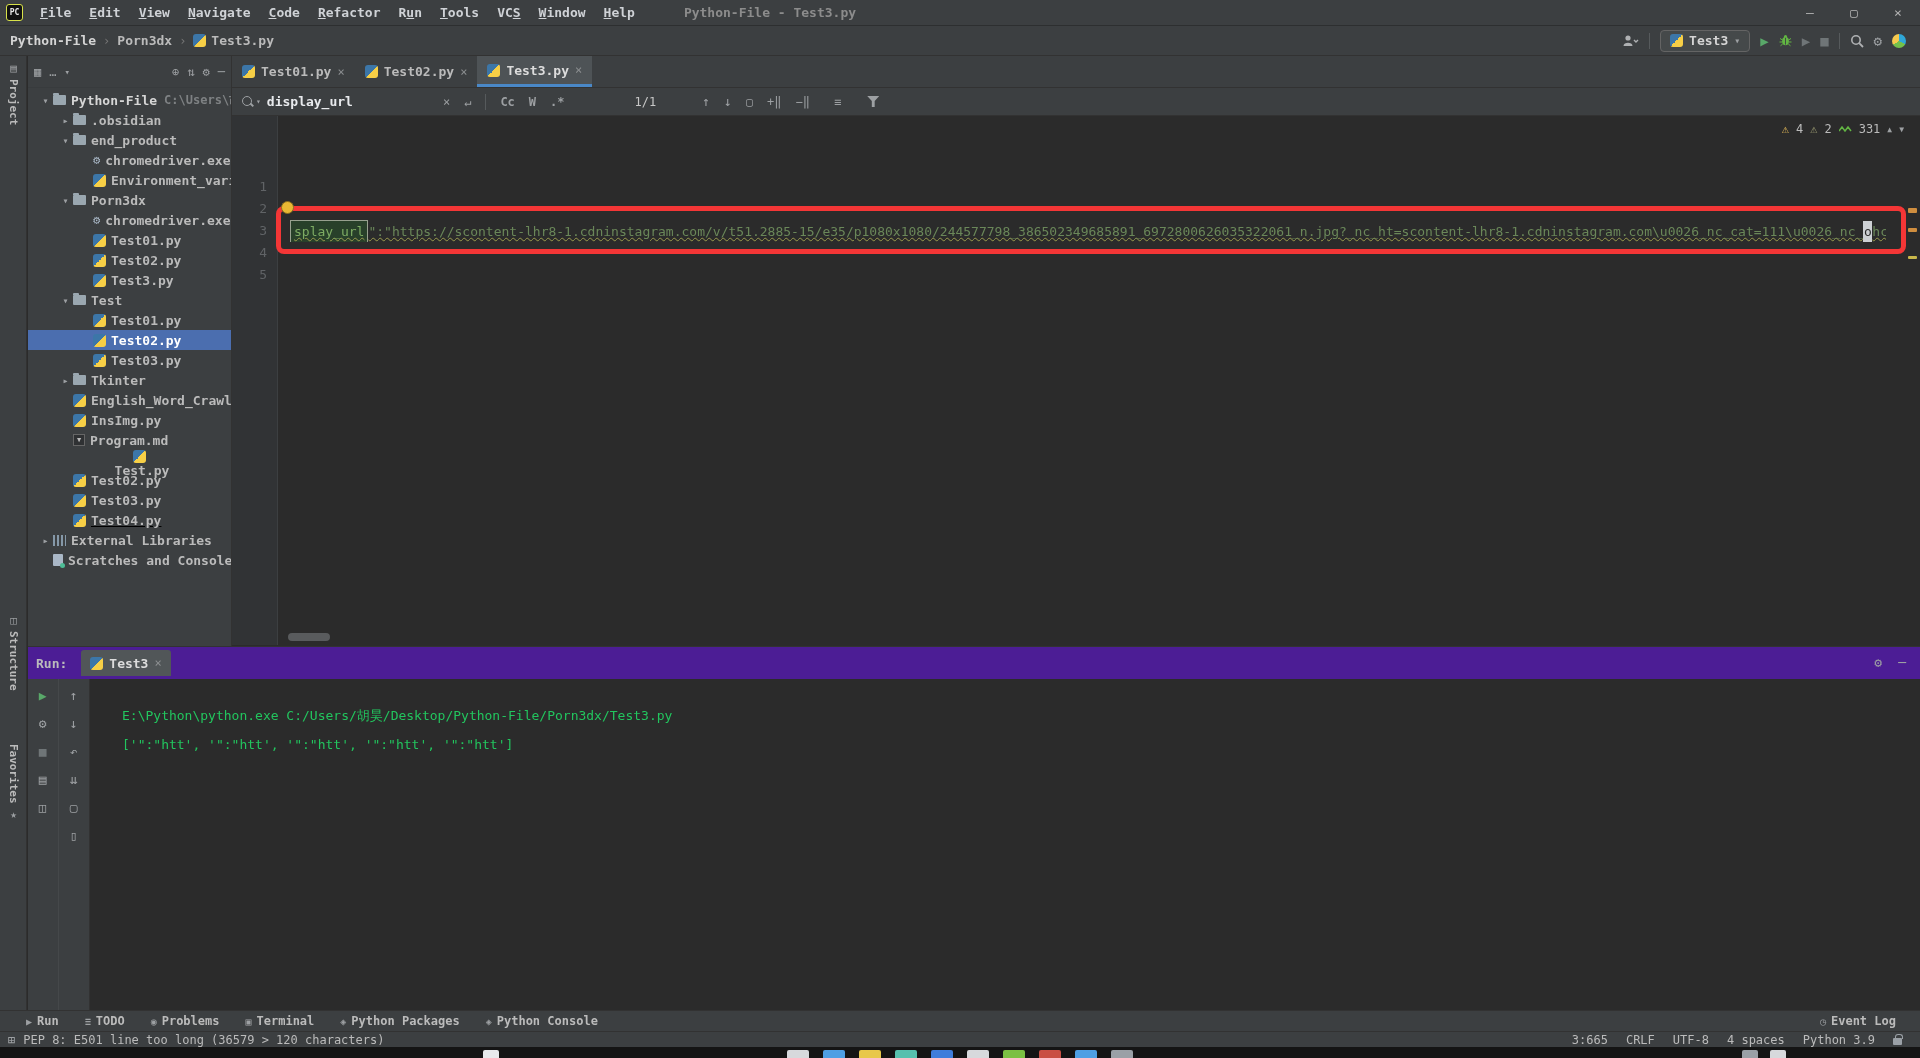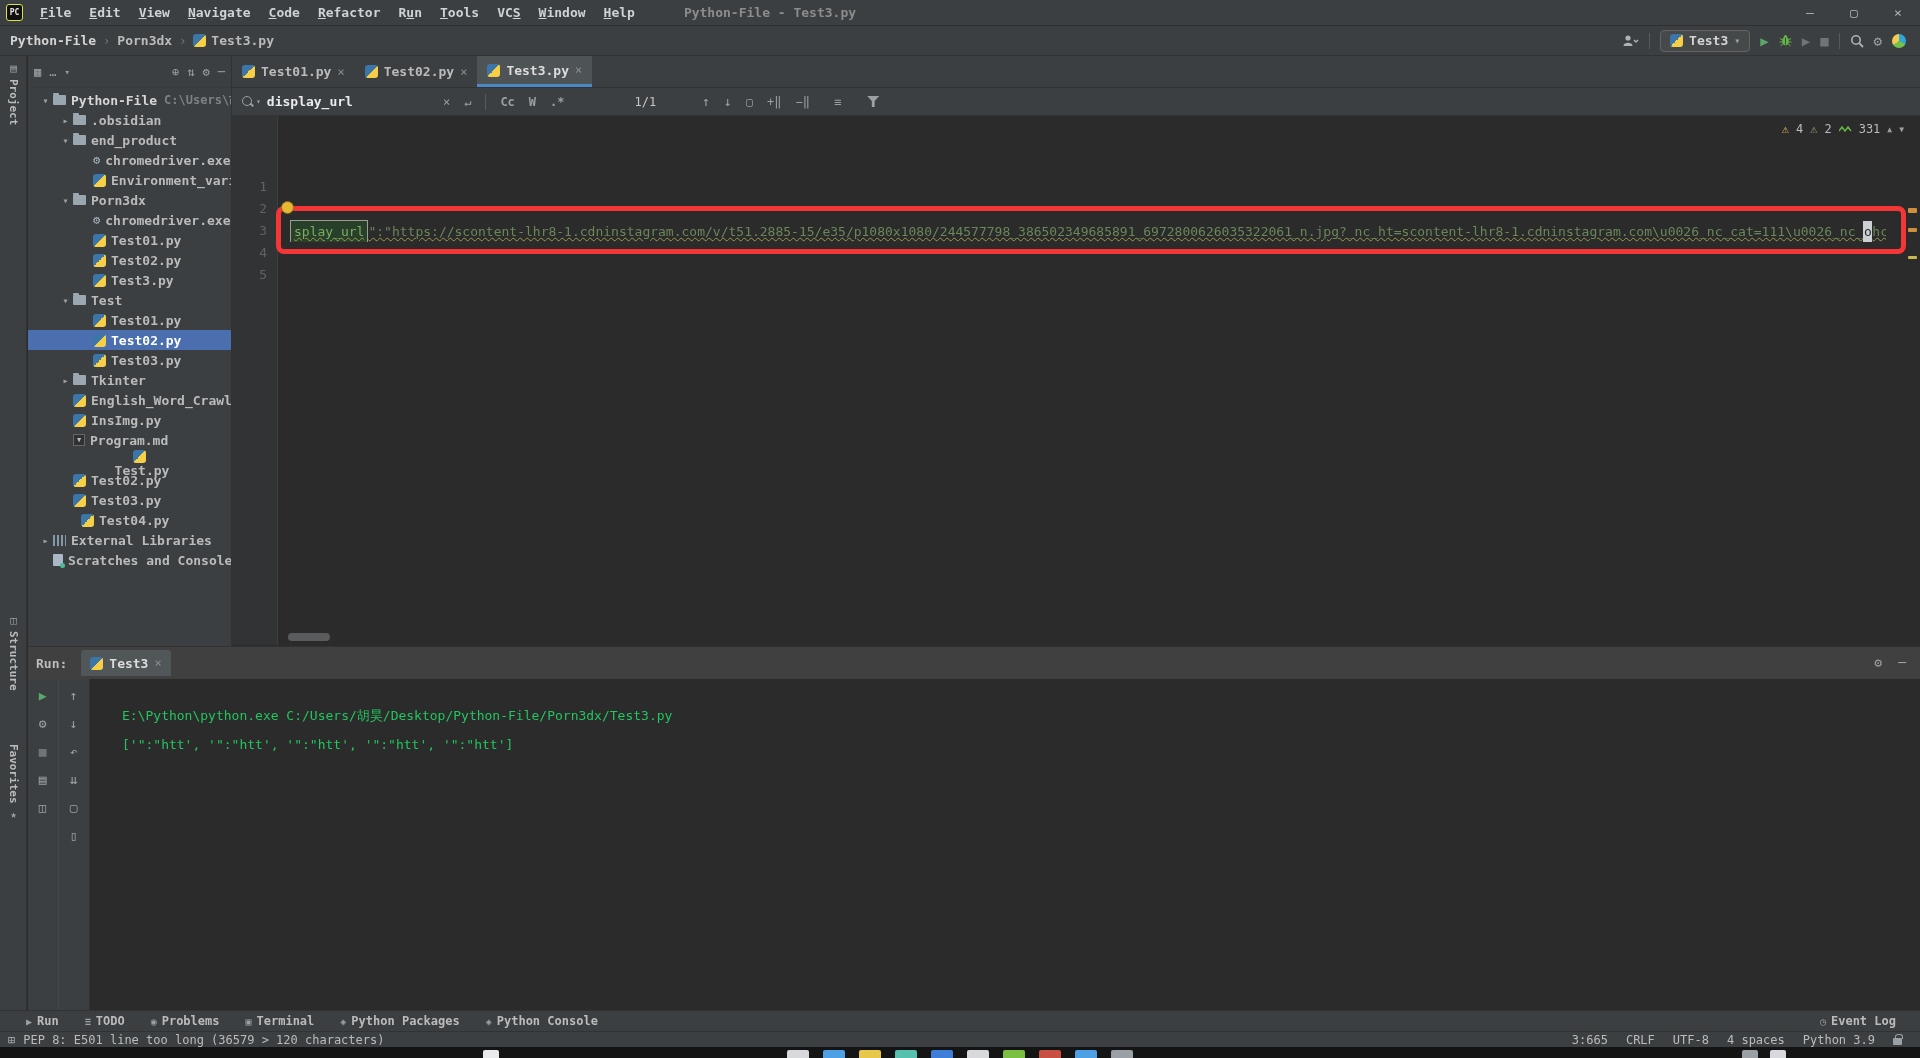--- a/index.html
+++ b/index.html
@@ -115,21 +115,21 @@
           font-size:12px; color:#bbbbbb; }
   .warn-y { color:#f2c55c; font-size:12px; }
   .warn-w { color:#a8a87a; font-size:12px; }
   .insp-chev { color:#9da0a3; font-size:8px; }
   .stripe-mark { position:absolute; right:3px; width:9px; border-radius:1px; }
   .hscroll { position:absolute; left:56px; bottom:4px; width:42px; height:8px; background:#595b5d; border-radius:4px; }
 
   
   .runpanel { position:absolute; left:28px; top:646px; width:1892px; height:364px; background:#2b2b2b;
               border-top:1px solid #323232; }
-  .run-head { height:32px; background:#404040; display:flex; align-items:center; }
+  .run-head { height:32px; background:#4c1d95; display:flex; align-items:center; }
   .run-label { color:#bbbbbb; font-size:13px; font-weight:bold; margin-left:8px; }
   .run-tab { display:flex; align-items:center; gap:6px; background:#515658; height:26px;
              padding:0 9px; margin-left:14px; border-radius:3px 3px 0 0; }
   .run-tab-label { color:#dcdcdc; font-size:13px; font-weight:bold; }
   .run-head-right { margin-left:auto; display:flex; gap:16px; padding-right:14px; }
   .run-cols { position:absolute; left:0; top:32px; bottom:0; width:62px; background:#3c3f41;
               border-right:1px solid #323232; display:flex; }
   .run-col { width:31px; display:flex; flex-direction:column; align-items:center; padding-top:10px; gap:14px; }
   .run-col:first-child { border-right:1px solid #45484a; }
   .run-ic { font-size:13px; color:#9da0a3; line-height:14px; }
@@ -358,21 +358,21 @@
         <div class="tree-row" style="padding-left: 30px;">
           <span class="chev"></span>
           <span class="py-ic"></span>
           <span class="tree-label">Test02.py</span>
         </div>
         <div class="tree-row" style="padding-left: 30px;">
           <span class="chev"></span>
           <span class="py-ic"></span>
           <span class="tree-label">Test03.py</span>
         </div>
-        <div class="tree-row" style="padding-left: 38px;">
+        <div class="tree-row" style="padding-left: 30px; text-decoration: underline;">
           <span class="chev"></span>
           <span class="py-ic"></span>
           <span class="tree-label">Test04.py</span>
         </div>
         <div class="tree-row" style="padding-left: 10px;">
           <span class="chev">▸</span>
           <span class="ic-lib"></span>
           <span class="tree-label">External Libraries</span>
         </div>
         <div class="tree-row" style="padding-left: 10px;">

